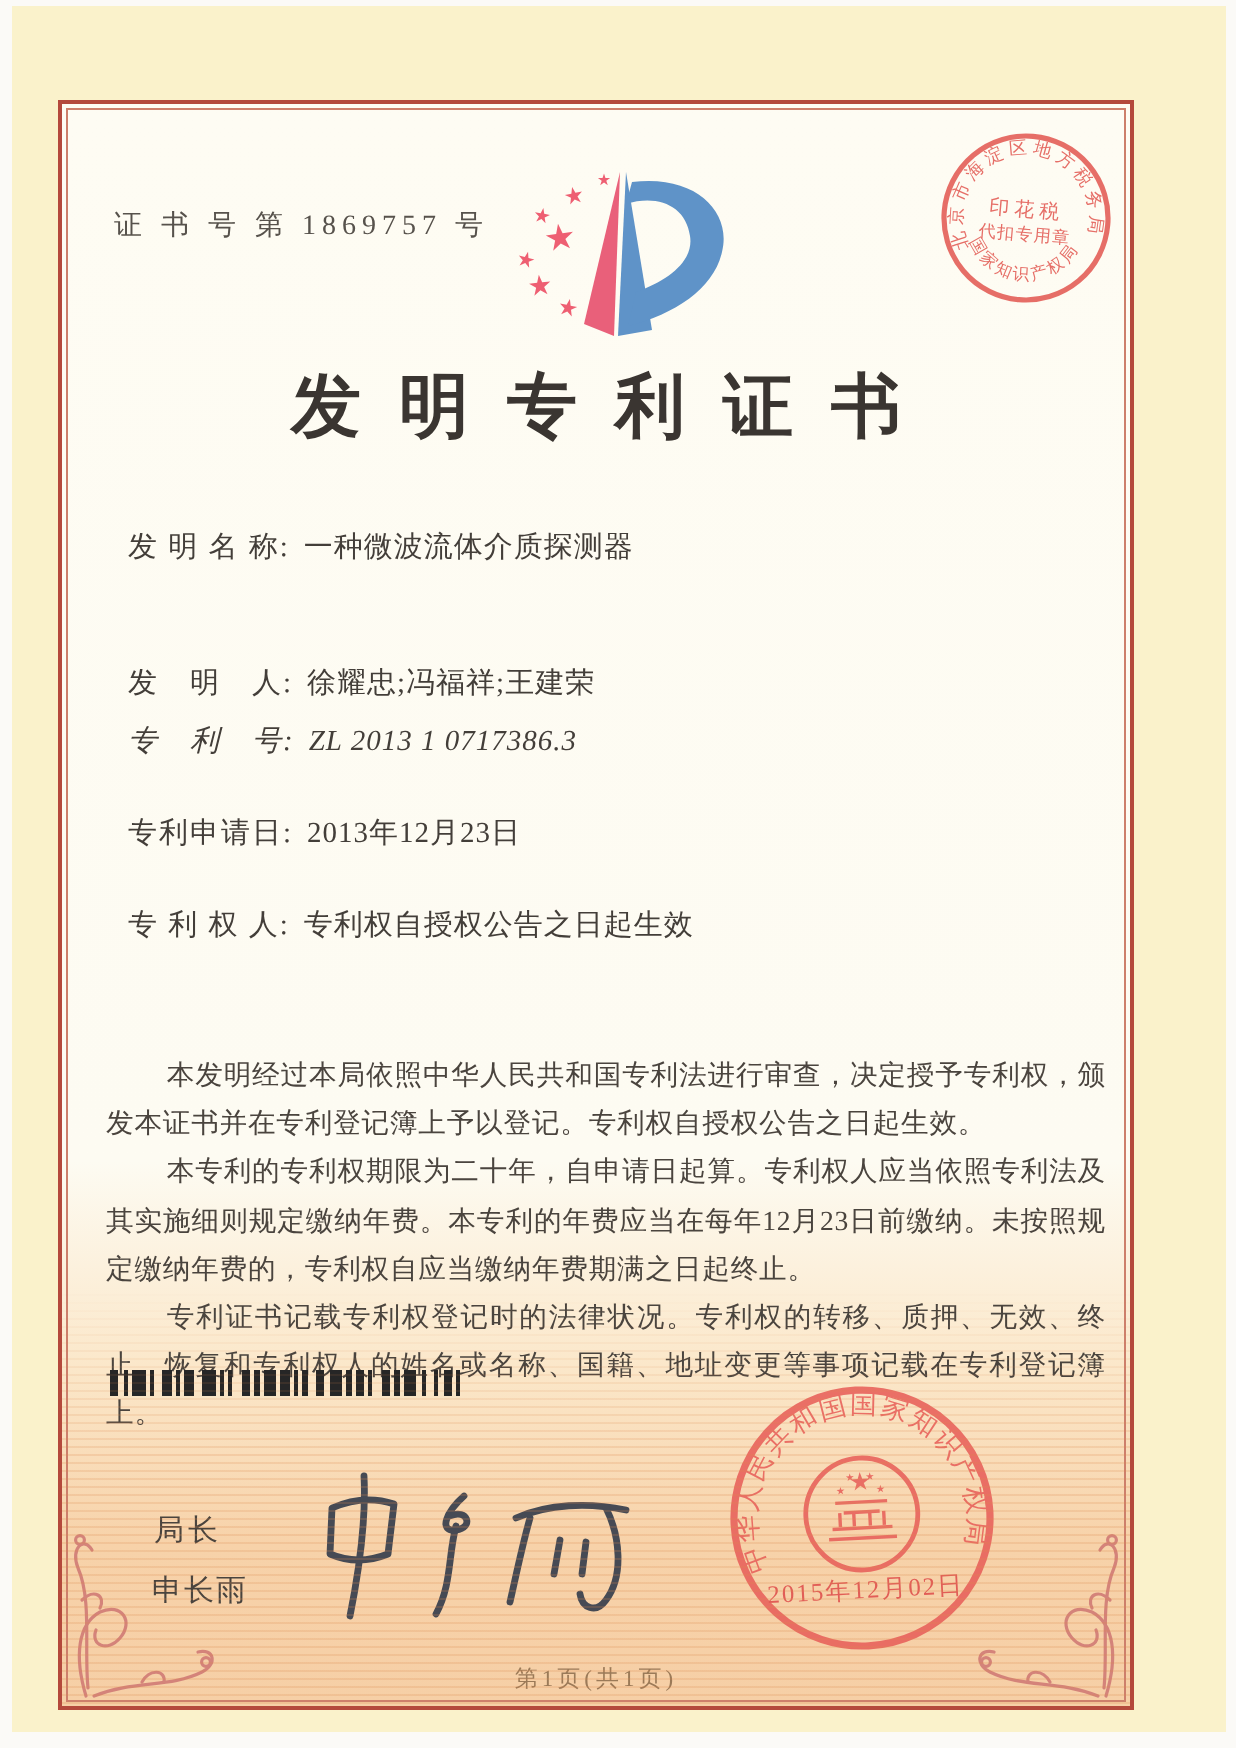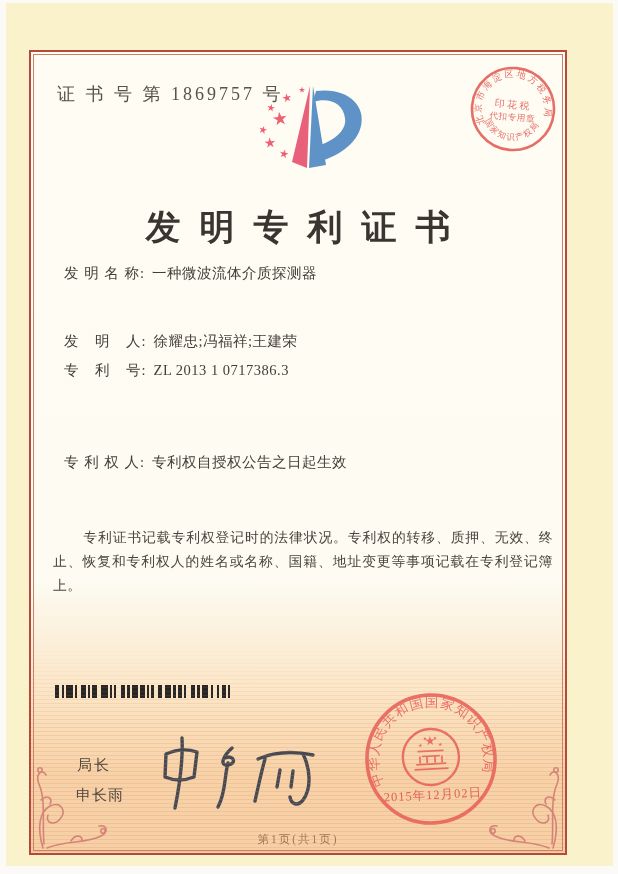--- a/index.html
+++ b/index.html
@@ -24,26 +24,26 @@
     content:"";position:absolute;inset:2px;border:1px solid #cd7f6b;pointer-events:none;
   }
   
   .frame::after{
     content:"";position:absolute;left:0;right:0;bottom:0;height:210px;pointer-events:none;
     background:repeating-linear-gradient(180deg,rgba(221,137,79,.20) 0 1px,rgba(255,255,255,0) 1px 4px);
     -webkit-mask-image:linear-gradient(180deg,transparent 0,#000 40%);
             mask-image:linear-gradient(180deg,transparent 0,#000 40%);
   }
   .cert-no{
-    left:26px;top:30px;font-size:18px;letter-spacing:3px;color:#57524c;
+    left:26px;top:52px;font-size:14px;letter-spacing:3px;color:#57524c;
   }
   .title{
     left:0;width:100%;top:128px;text-align:center;
     font-size:35px;font-weight:bold;color:#3a3531;
-    letter-spacing:19px;text-indent:19px;margin-top:24px;
+    letter-spacing:19px;text-indent:19px;
   }
   .field{
     left:33px;font-size:14.5px;color:#433e39;white-space:nowrap;
   }
   .field .lab{letter-spacing:1px;}
   .field .val{margin-left:7px;letter-spacing:.5px;}
   .paras{
     left:22px;top:474px;width:500px;
     font-size:13.8px;line-height:24.2px;color:#4a443e;
     text-align:justify;letter-spacing:.4px;
@@ -88,28 +88,33 @@
     </svg>
 
     <div class="abs title">发明专利证书</div>
 
     <div class="abs field" style="top:212px;">
       <span class="lab">发 明 名 称:</span><span class="val">一种微波流体介质探测器</span>
     </div>
     <div class="abs field" style="top:280px;">
       <span class="lab">发　明　人:</span><span class="val">徐耀忠;冯福祥;王建荣</span>
     </div>
-    <div class="abs field" style="top:309px;">
+    <div class="abs field" style="top:309px;font-style:italic;">
       <span class="lab">专　利　号:</span><span class="val">ZL 2013 1 0717386.3</span>
+    </div>
+    <div class="abs field" style="top:355px;">
+      <span class="lab">专利申请日:</span><span class="val">2013年12月23日</span>
     </div>
     <div class="abs field" style="top:401px;">
       <span class="lab">专 利 权 人:</span><span class="val">专利权自授权公告之日起生效</span>
     </div>
 
     <div class="abs paras">
+      <p>本发明经过本局依照中华人民共和国专利法进行审查，决定授予专利权，颁发本证书并在专利登记簿上予以登记。专利权自授权公告之日起生效。</p>
+      <p>本专利的专利权期限为二十年，自申请日起算。专利权人应当依照专利法及其实施细则规定缴纳年费。本专利的年费应当在每年12月23日前缴纳。未按照规定缴纳年费的，专利权自应当缴纳年费期满之日起终止。</p>
       <p>专利证书记载专利权登记时的法律状况。专利权的转移、质押、无效、终止、恢复和专利权人的姓名或名称、国籍、地址变更等事项记载在专利登记簿上。</p>
     </div>
 
     <div class="abs barcode" id="barcode">
         <i style="width: 4.39506px; background: rgb(38, 38, 38);"></i>
         <i style="width: 2.19753px; background: transparent;"></i>
         <i style="width: 2.19753px; background: rgb(38, 38, 38);"></i>
         <i style="width: 2.19753px; background: transparent;"></i>
         <i style="width: 6.59259px; background: rgb(38, 38, 38);"></i>
         <i style="width: 2.19753px; background: transparent;"></i>

